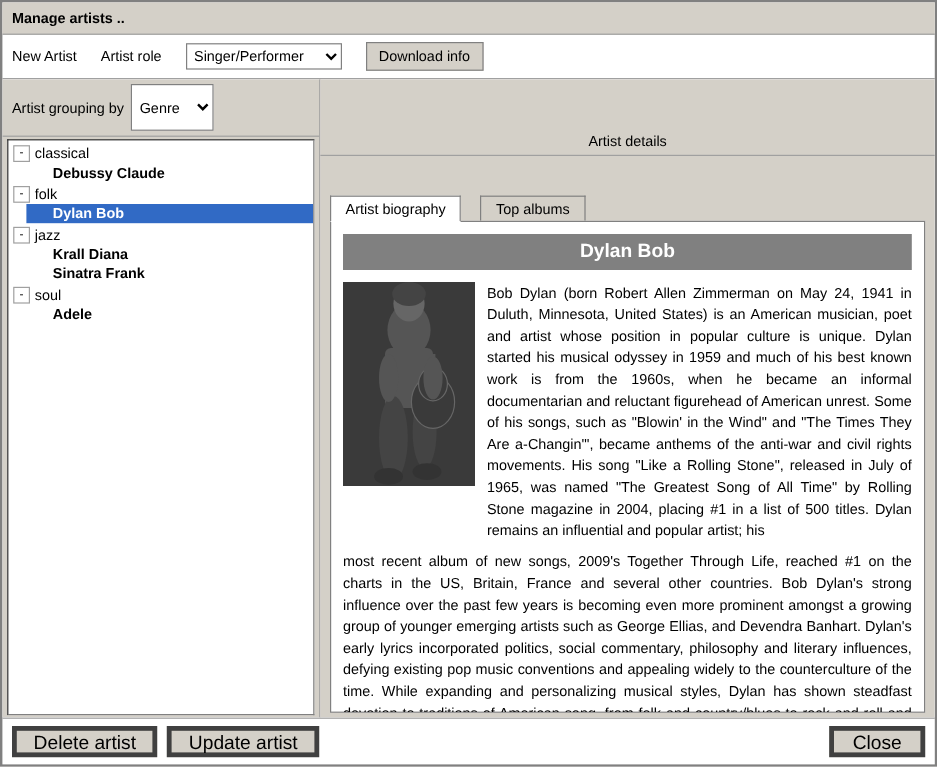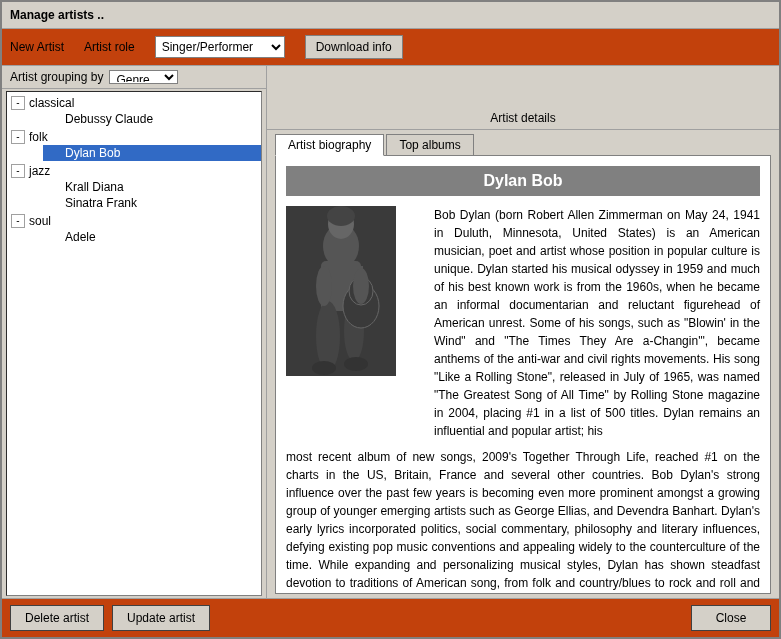--- a/index.html
+++ b/index.html
@@ -8,21 +8,21 @@
       font-size: 12px;
       background: #d4d0c8;
       width: 781px;
       height: 639px;
       overflow: hidden;
     }
     .window {
       width: 781px;
       height: 639px;
       border: 2px solid #808080;
-      background: #c2410c;
+      background: #ffffff;
       display: flex;
       flex-direction: column;
     }
     .title-bar {
       background: #d4d0c8;
       padding: 6px 8px;
       font-size: 12px;
       font-weight: bold;
       border-bottom: 1px solid #a0a0a0;
     }
@@ -76,21 +76,21 @@
     }
     .grouping-bar {
       display: flex;
       align-items: center;
       padding: 4px 8px;
       gap: 6px;
       border-bottom: 1px solid #a0a0a0;
     }
     .grouping-bar label { font-size: 12px; }
     .grouping-bar select {
-      height: 14px;
+      height: 39px;
       font-size: 12px;
       border: 1px solid #808080;
       background: white;
       padding: 1px 2px;
     }
     .tree-view {
       flex: 1;
       overflow-y: auto;
       background: white;
       border: 1px inset #808080;
@@ -115,21 +115,22 @@
       align-items: center;
       justify-content: center;
       border: 1px solid #a0a0a0;
       background: white;
       font-size: 10px;
       margin-right: 4px;
       flex-shrink: 0;
       line-height: 1;
     }
     .tree-children {
-      padding-left: 36px;
+      padding-left: 15px;
+      font-weight: bold;
     }
     .tree-item {
       padding: 1px 4px;
       cursor: pointer;
       display: flex;
       align-items: center;
       font-size: 12px;
     }
     .tree-item.selected {
       background: #316ac5;
@@ -149,21 +150,22 @@
     .artist-details-header {
       text-align: center;
       padding: 4px;
       font-size: 12px;
       border-bottom: 1px solid #a0a0a0;
       margin-top: 41px;
     }
     .tabs-bar {
       display: flex;
       padding: 4px 8px 0;
-      gap: 2px;
+      gap: 16px;
+      margin-top: 29px;
     }
     .tab {
       padding: 3px 12px;
       font-size: 12px;
       border: 1px solid #808080;
       border-bottom: none;
       background: #d4d0c8;
       cursor: pointer;
       user-select: none;
     }
@@ -215,21 +217,20 @@
     }
     .bio-photo svg {
       width: 100%;
       height: 100%;
     }
     .bio-text {
       flex: 1;
       font-size: 12px;
       line-height: 1.5;
       text-align: justify;
-      margin-left: 28px;
     }
     .bio-text-continued {
       font-size: 12px;
       line-height: 1.5;
       text-align: justify;
       margin-top: 4px;
     }
     .bottom-bar {
       display: flex;
       align-items: center;
@@ -240,22 +241,22 @@
     .bottom-left {
       display: flex;
       gap: 8px;
     }
     .bottom-right {
       display: flex;
       gap: 8px;
     }
     .bottom-bar button {
       height: 26px;
-      font-size: 12px;
-      border: 1px solid #404040;
+      font-size: 16px;
+      border: 4px solid #404040;
       background: #d4d0c8;
       padding: 2px 14px;
       cursor: pointer;
       min-width: 80px;
     }
     .status-bar {
       padding: 3px 8px;
       font-size: 11px;
       border-top: 1px solid #a0a0a0;
       background: #d4d0c8;

